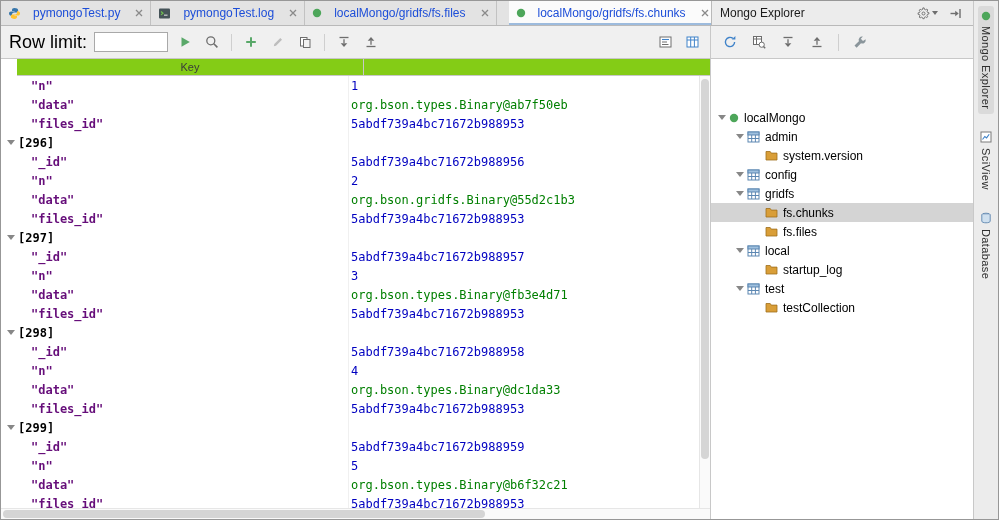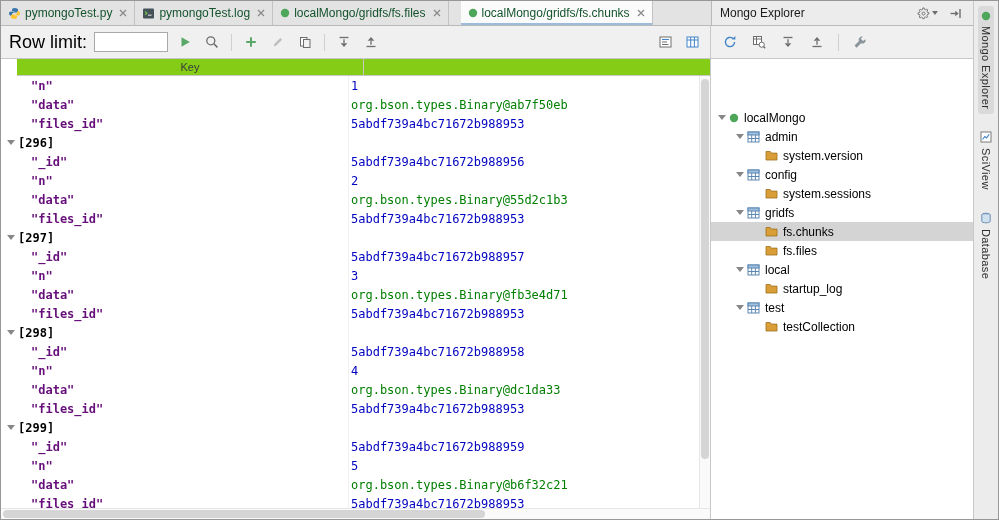--- a/index.html
+++ b/index.html
@@ -3,21 +3,21 @@
 <meta charset="utf-8">
 <style>
   *{margin:0;padding:0;box-sizing:border-box;}
   body{font-family:"Liberation Sans",sans-serif;background:#bdbdbd;}
   .window{width:999px;height:520px;border:1px solid #979797;display:flex;background:#fff;overflow:hidden;}
   .main{flex:1;min-width:0;display:flex;flex-direction:column;}
 
   
   .top-row{display:flex;height:25px;background:#E3E3E3;border-bottom:1px solid #B9B9B9;flex:none;}
   .tabs{width:710px;flex:none;display:flex;overflow:hidden;}
-  .tab{display:flex;align-items:center;gap:4px;padding:0 7px;font-size:12px;color:#14532d;border-right:1px solid #C2C2C2;background:#E3E3E3;white-space:nowrap;cursor:default;}
+  .tab{display:flex;align-items:center;gap:12px;padding:0 7px;font-size:12px;color:#1d4ed8;border-right:1px solid #C2C2C2;background:#E3E3E3;white-space:nowrap;cursor:default;}
   .tab.active{background:#FBFBFB;box-shadow:inset 0 -2px 0 #9DBBDD;margin-left:12px;}
   .tab-close{display:inline-flex;margin-left:3px;}
   .explorer-header{flex:1;display:flex;align-items:center;gap:8px;padding:0 8px;font-size:12px;color:#1a1a1a;background:#ECECEC;border-left:1px solid #B9B9B9;}
   .spacer{flex:1;}
   .caret{width:0;height:0;border-left:3px solid transparent;border-right:3px solid transparent;border-top:4px solid #6E6E6E;margin-left:2px;}
 
   
   .toolbar-row{display:flex;height:33px;background:#F0F0F0;border-bottom:1px solid #C8C8C8;flex:none;}
   .left-toolbar{width:710px;flex:none;display:flex;align-items:center;gap:7px;padding:0 8px;border-right:1px solid #C8C8C8;}
   .right-toolbar{flex:1;display:flex;align-items:center;gap:9px;padding:0 9px;}
@@ -300,21 +300,21 @@
               <div class="grid-row">
                 <div class="cell-key pad-doc">
                   <span class="k">"n"</span>
                 </div>
                 <div class="cell-val"><span class="v-number">2</span></div>
               </div>
               <div class="grid-row">
                 <div class="cell-key pad-doc">
                   <span class="k">"data"</span>
                 </div>
-                <div class="cell-val"><span class="v-binary">org.bson.types.Binary@55d2c1b3</span></div>
+                <div class="cell-val"><span class="v-binary">org.bson.gridfs.Binary@55d2c1b3</span></div>
               </div>
               <div class="grid-row">
                 <div class="cell-key pad-doc">
                   <span class="k">"files_id"</span>
                 </div>
                 <div class="cell-val"><span class="v-id">5abdf739a4bc71672b988953</span></div>
               </div>
               <div class="grid-row">
                 <div class="cell-key pad-idx">
                   <span class="exp-box">
@@ -466,29 +466,20 @@
             <span class="ic tree-ic">
               <svg width="13" height="12" viewBox="0 0 13 12">
                 <rect x="1" y="1" width="11" height="10" fill="#FFF" stroke="#5C87B2"></rect>
                 <rect x="1" y="1" width="11" height="3" fill="#9FC0DE" stroke="#5C87B2"></rect>
                 <line x1="4.7" y1="4" x2="4.7" y2="11" stroke="#5C87B2"></line>
                 <line x1="8.4" y1="4" x2="8.4" y2="11" stroke="#5C87B2"></line>
                 <line x1="1" y1="7.5" x2="12" y2="7.5" stroke="#5C87B2"></line>
               </svg>
             </span>
             <span>config</span>
-          </div>
-          <div class="tree-row" style="padding-left: 40px;">
-            <span class="exp-box"></span>
-            <span class="ic tree-ic">
-              <svg width="13" height="11" viewBox="0 0 13 11">
-                <path d="M1 1.5h4.2l1.1 1.6H12V10H1z" fill="#D99E38" stroke="#9E6F1D" stroke-width="0.8"></path>
-              </svg>
-            </span>
-            <span>system.sessions</span>
           </div>
           <div class="tree-row" style="padding-left: 22px;">
             <span class="exp-box">
               <span class="tri"></span>
             </span>
             <span class="ic tree-ic">
               <svg width="13" height="12" viewBox="0 0 13 12">
                 <rect x="1" y="1" width="11" height="10" fill="#FFF" stroke="#5C87B2"></rect>
                 <rect x="1" y="1" width="11" height="3" fill="#9FC0DE" stroke="#5C87B2"></rect>
                 <line x1="4.7" y1="4" x2="4.7" y2="11" stroke="#5C87B2"></line>

